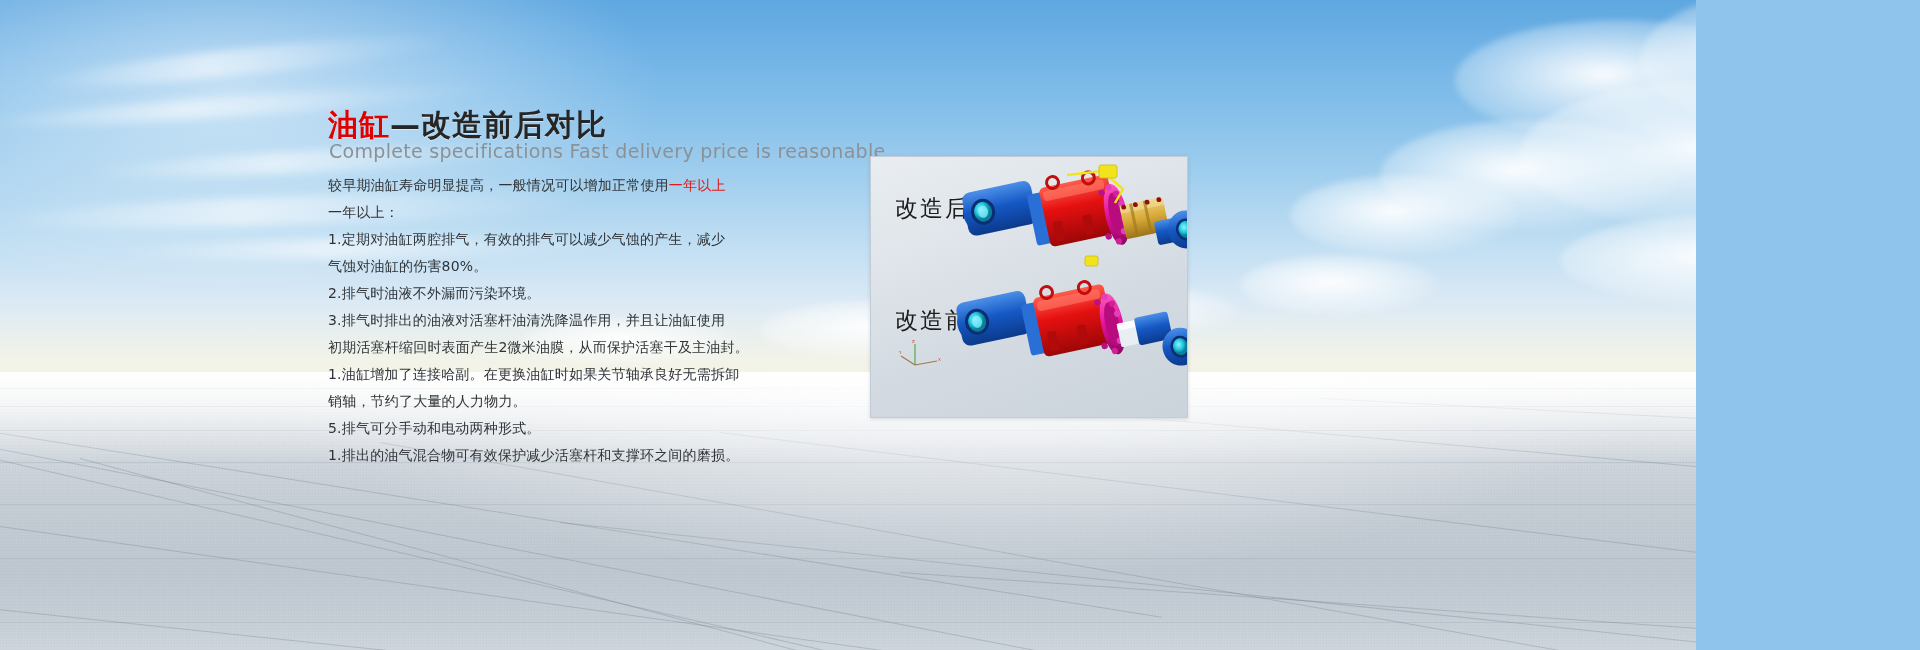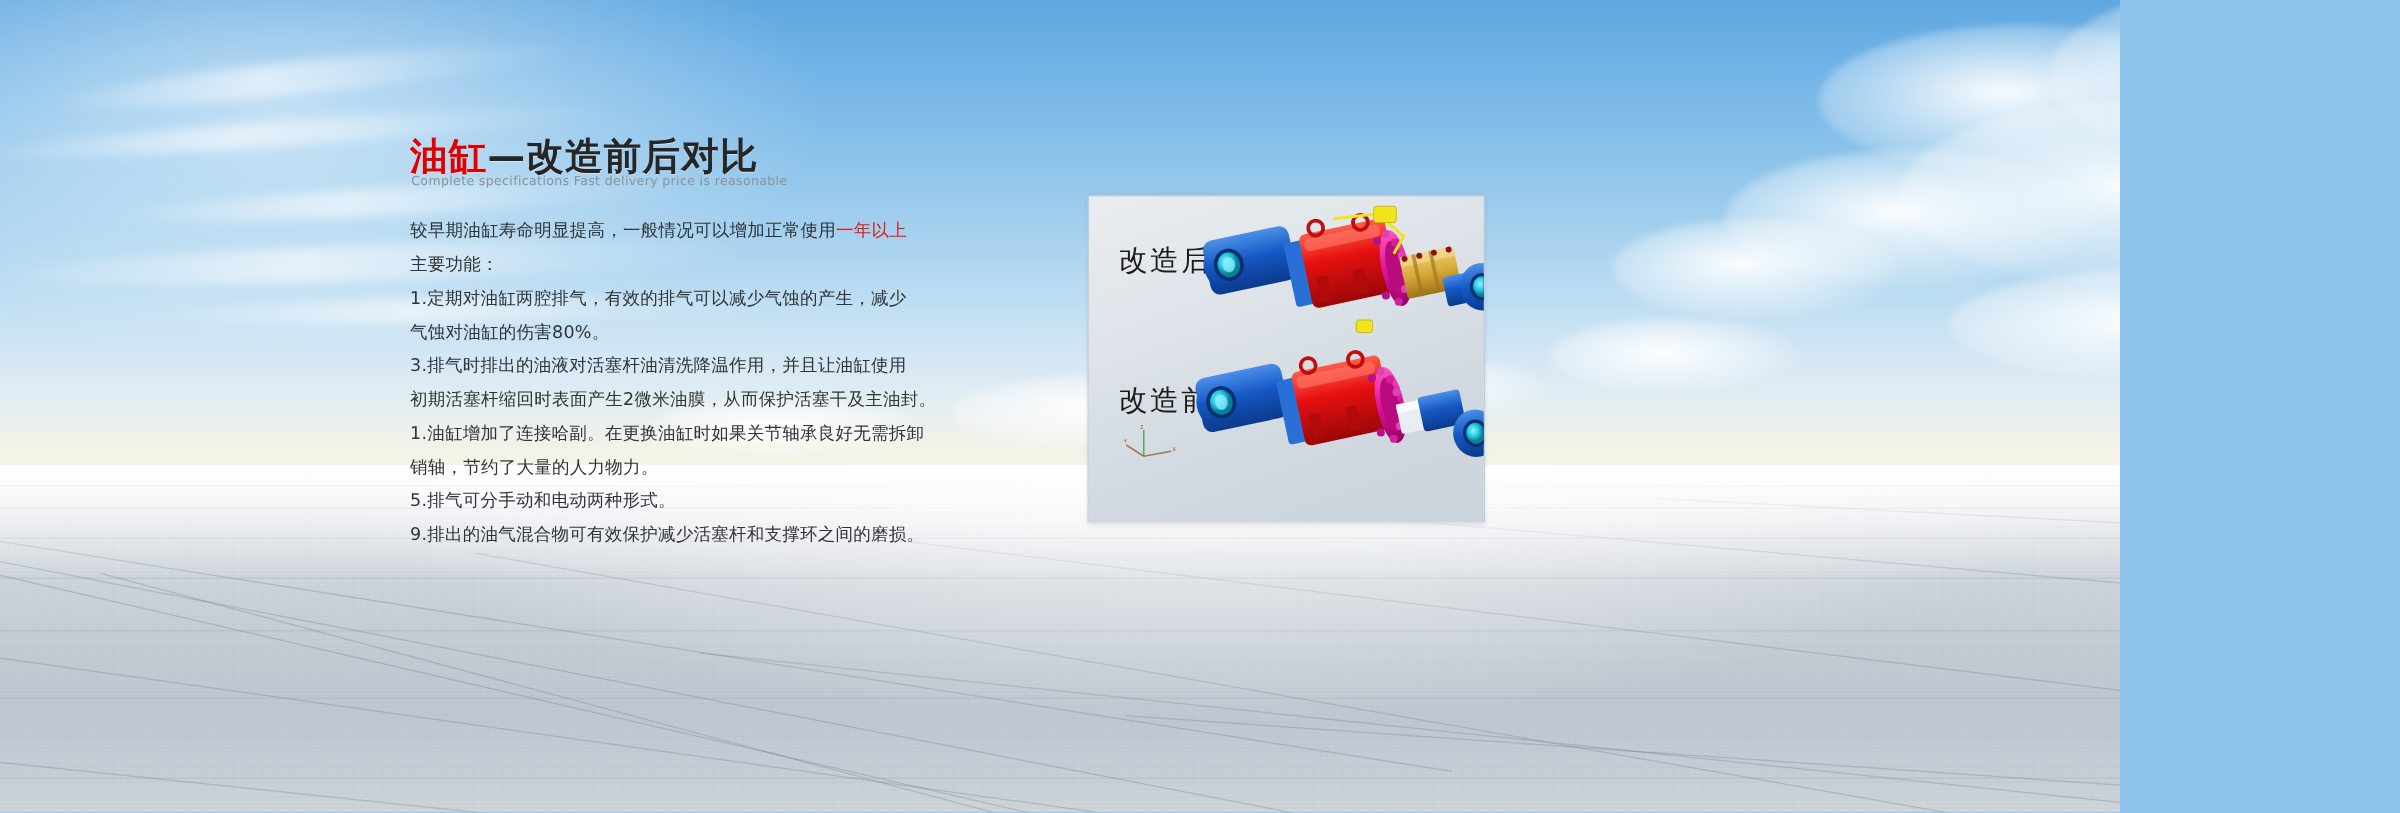--- a/index.html
+++ b/index.html
@@ -69,21 +69,21 @@
   .headline {
     position:absolute; left:328px; top:105px;
     font-size:30px; font-weight:bold; letter-spacing:1px;
     color:#262626; white-space:nowrap;
     text-shadow:0 1px 0 rgba(255,255,255,.45);
   }
   .headline .hl-red { color:#e00000; }
 
   .subhead {
     position:absolute; left:329px; top:140px;
-    font-size:10px; color:#8c9196; letter-spacing:.3px; white-space:nowrap;
+    font-size:19px; color:#8c9196; letter-spacing:.3px; white-space:nowrap;
   }
 
   .body-block { position:absolute; left:328px; top:172px; width:430px; }
   .line {
     font-size:14px; line-height:27px; color:#2f3438;
     white-space:nowrap; letter-spacing:.2px;
   }
   .line .em-red { color:#e11919;margin-top:31px; }
 
   
@@ -167,29 +167,30 @@
   <div class="content">
 
     <h1 class="headline">
       <span class="hl-red">油缸</span><span>—改造前后对比</span>
     </h1>
 
     <div class="subhead">Complete specifications Fast delivery price is reasonable</div>
 
     <div class="body-block">
       <div class="line"><span>较早期油缸寿命明显提高，一般情况可以增加正常使用</span><span class="em-red">一年以上</span></div>
-      <div class="line">主要功能：</div>
+      <div class="line">一年以上：</div>
       <div class="line">1.定期对油缸两腔排气，有效的排气可以减少气蚀的产生，减少</div>
       <div class="line">气蚀对油缸的伤害80%。</div>
+      <div class="line">2.排气时油液不外漏而污染环境。</div>
       <div class="line">3.排气时排出的油液对活塞杆油清洗降温作用，并且让油缸使用</div>
       <div class="line">初期活塞杆缩回时表面产生2微米油膜，从而保护活塞干及主油封。</div>
       <div class="line">1.油缸增加了连接哈副。在更换油缸时如果关节轴承良好无需拆卸</div>
       <div class="line">销轴，节约了大量的人力物力。</div>
       <div class="line">5.排气可分手动和电动两种形式。</div>
-      <div class="line">9.排出的油气混合物可有效保护减少活塞杆和支撑环之间的磨损。</div>
+      <div class="line">1.排出的油气混合物可有效保护减少活塞杆和支撑环之间的磨损。</div>
     </div>
 
     <div class="panel">
 
       <div class="panel-label label-after">改造后</div>
       <div class="panel-label label-before">改造前</div>
 
       <svg class="axis" viewBox="0 0 44 36">
         <line x1="16" y1="26" x2="16" y2="5" stroke="#4caf50" stroke-width="1.2"></line>
         <line x1="16" y1="26" x2="2" y2="17" stroke="#9e7b4f" stroke-width="1.2"></line>

